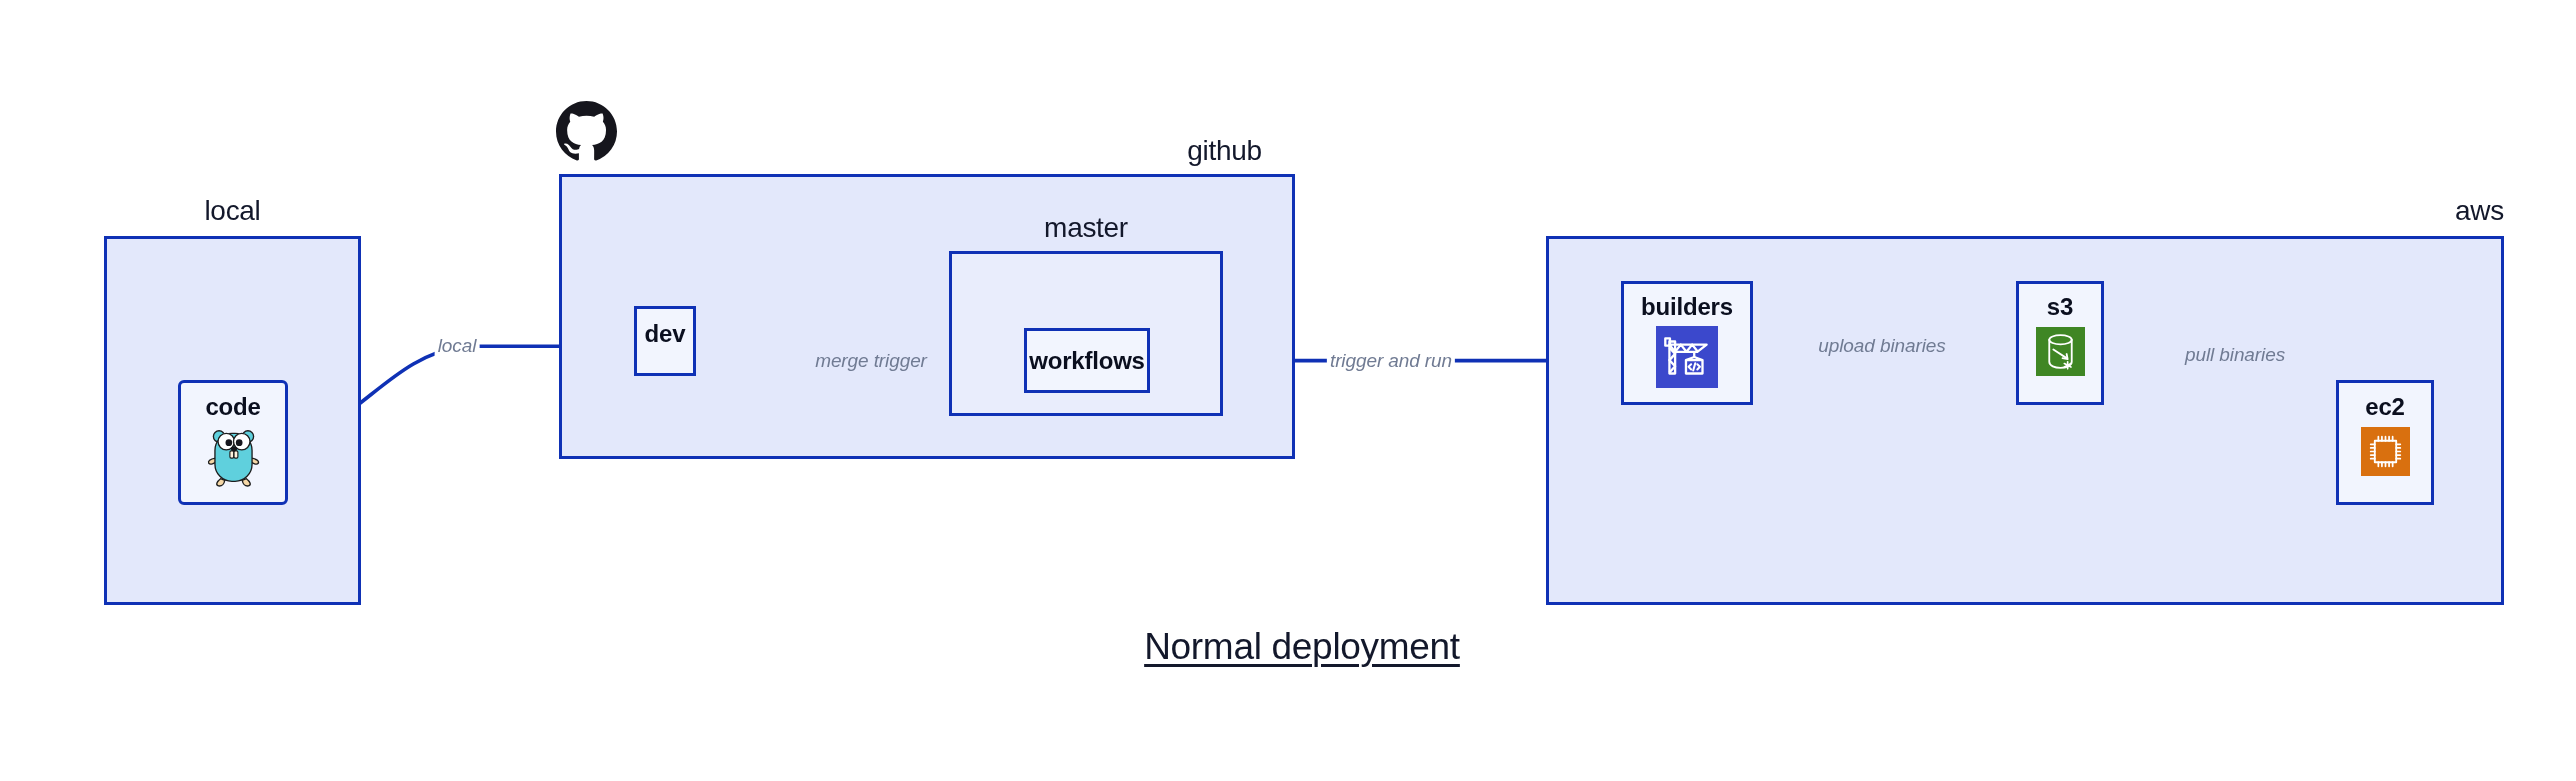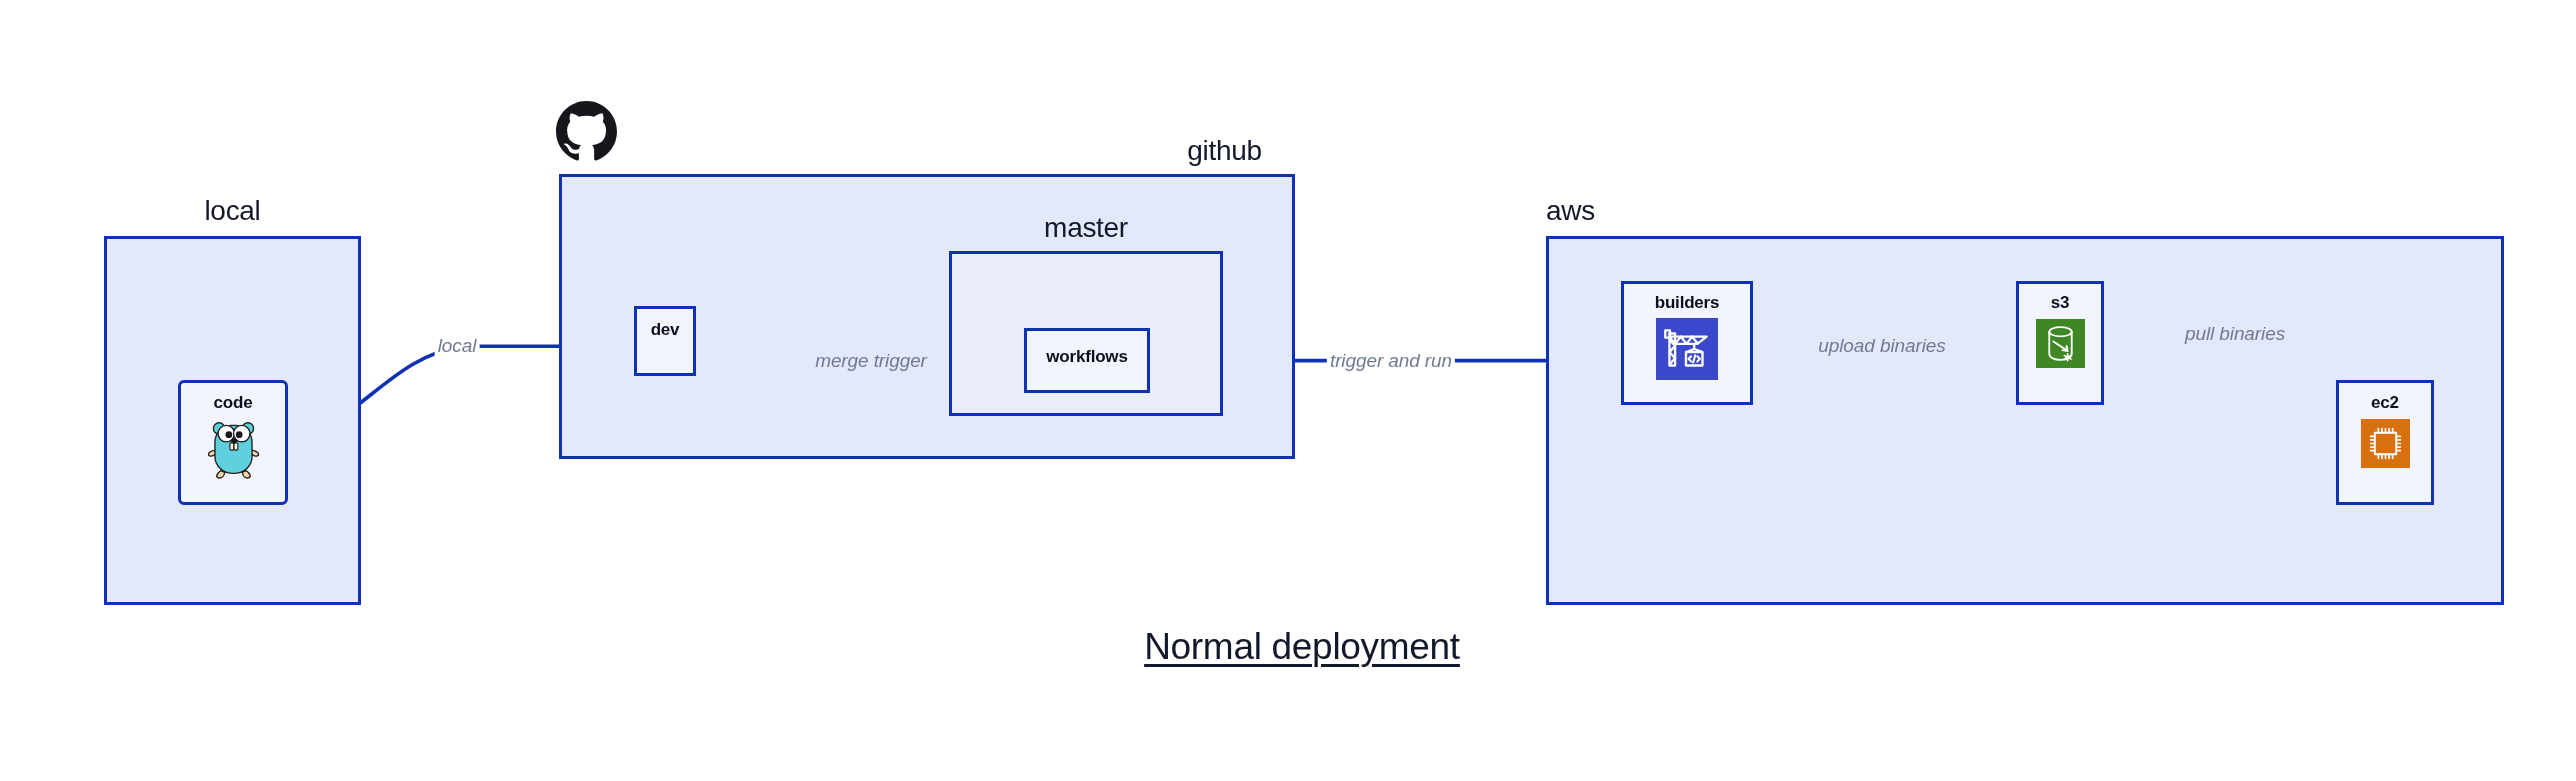--- a/index.html
+++ b/index.html
@@ -33,21 +33,21 @@
     position: absolute;
     background: #f2f5fe;
     border: 3.6px solid #0f31b5;
     display: flex;
     flex-direction: column;
     align-items: center;
   }
   .node-label {
     color: #0b0f1f;
     font-weight: bold;
-    font-size: 17px;
+    font-size: 24px;
     letter-spacing: -0.2px;
     white-space: nowrap;
   }
   .node-icon { display: block; }
 
   
   svg.edges {
     position: absolute;
     left: 0; top: 0;
     width: 2604px; height: 781px;
@@ -170,21 +170,21 @@
     <div class="node-label">dev</div>
   </div>
 
   <div class="cluster-title" style="left:949px; top:212px; width:274px; text-align:center;">master</div>
   <div class="cluster nested" style="left:949px; top:251px; width:274px; height:165px;"></div>
 
   <div class="node" style="left:1024px; top:328px; width:126px; height:65px; padding-top:15.5px;">
     <div class="node-label">workflows</div>
   </div>
 
-  <div class="cluster-title" style="left:1546px; top:195px; width:958px; text-align:left;">aws</div>
+  <div class="cluster-title" style="left:1546px; top:195px; width:958px; text-align:right;">aws</div>
   <div class="cluster" style="left:1546px; top:236px; width:958px; height:369px;"></div>
 
   <div class="node" style="left:1621px; top:281px; width:132px; height:124px; padding-top:9.3px;">
     <div class="node-label">builders</div>
     <svg class="node-icon" width="62" height="62" viewBox="0 0 120 120" style="margin-top:5.2px;">
       <rect x="0" y="0" width="120" height="120" fill="#3b48cc"></rect>
       <g fill="none" stroke="#ffffff" stroke-width="4.5" stroke-linejoin="round">
 
         <rect x="26" y="30" width="11" height="62"></rect>
 
@@ -247,18 +247,18 @@
   </div>
 
   <div class="edge-label" style="left:457px; top:346px;">local</div>
 
   <div class="edge-label on-cluster" style="left:871px; top:361px;">merge trigger</div>
 
   <div class="edge-label" style="left:1391px; top:361px;">trigger and run</div>
 
   <div class="edge-label on-cluster" style="left:1882px; top:346px;">upload binaries</div>
 
-  <div class="edge-label on-cluster" style="left:2235px; top:334px;">pull binaries</div>
+  <div class="edge-label on-cluster" style="left:2235px; top:355px;">pull binaries</div>
 
   <div class="diagram-title" style="left:0px; top:626px; width:2604px; text-align:center;">Normal deployment</div>
 
 </div>
 
 
 </body></html>

